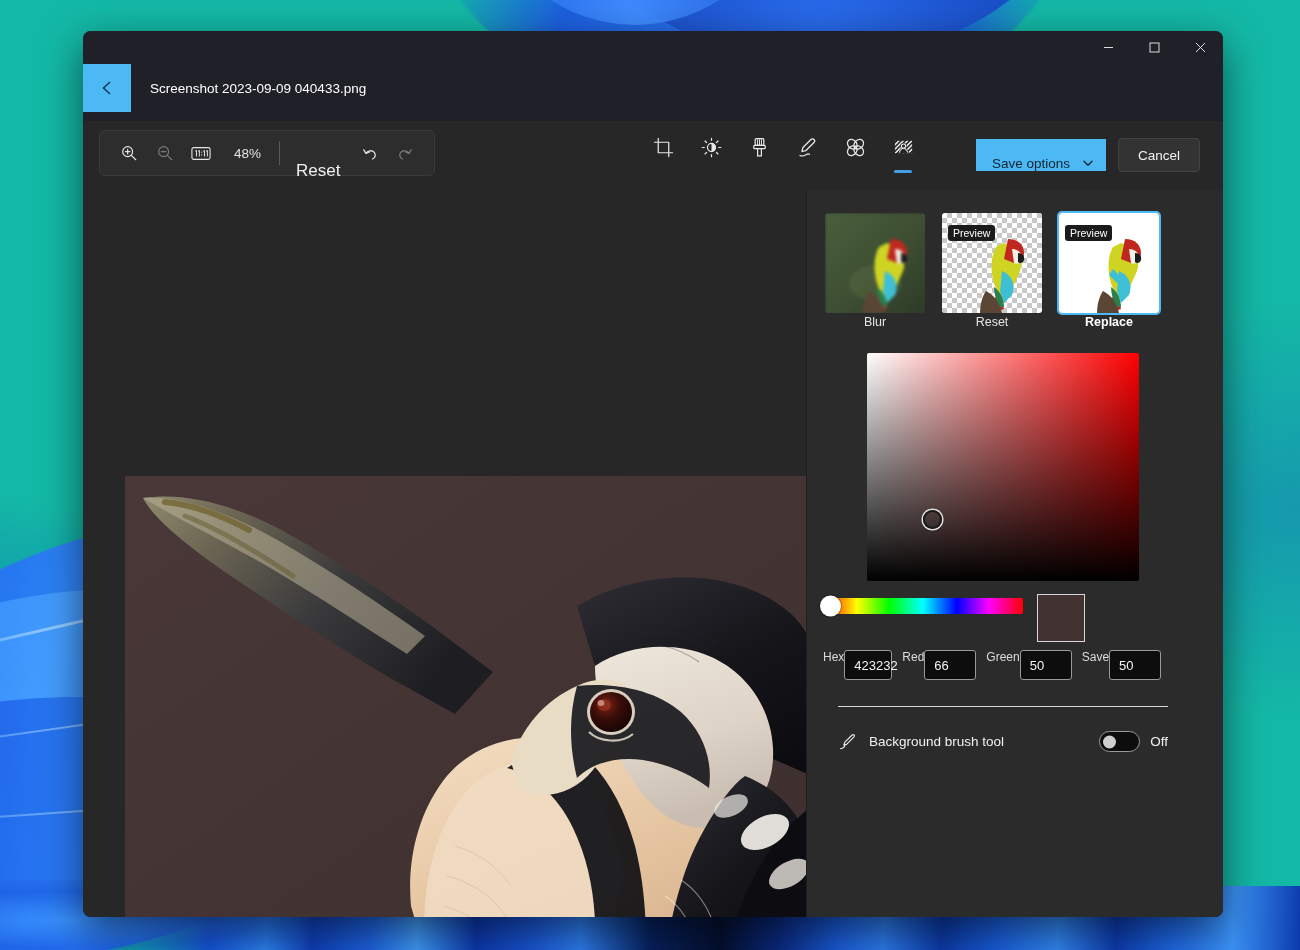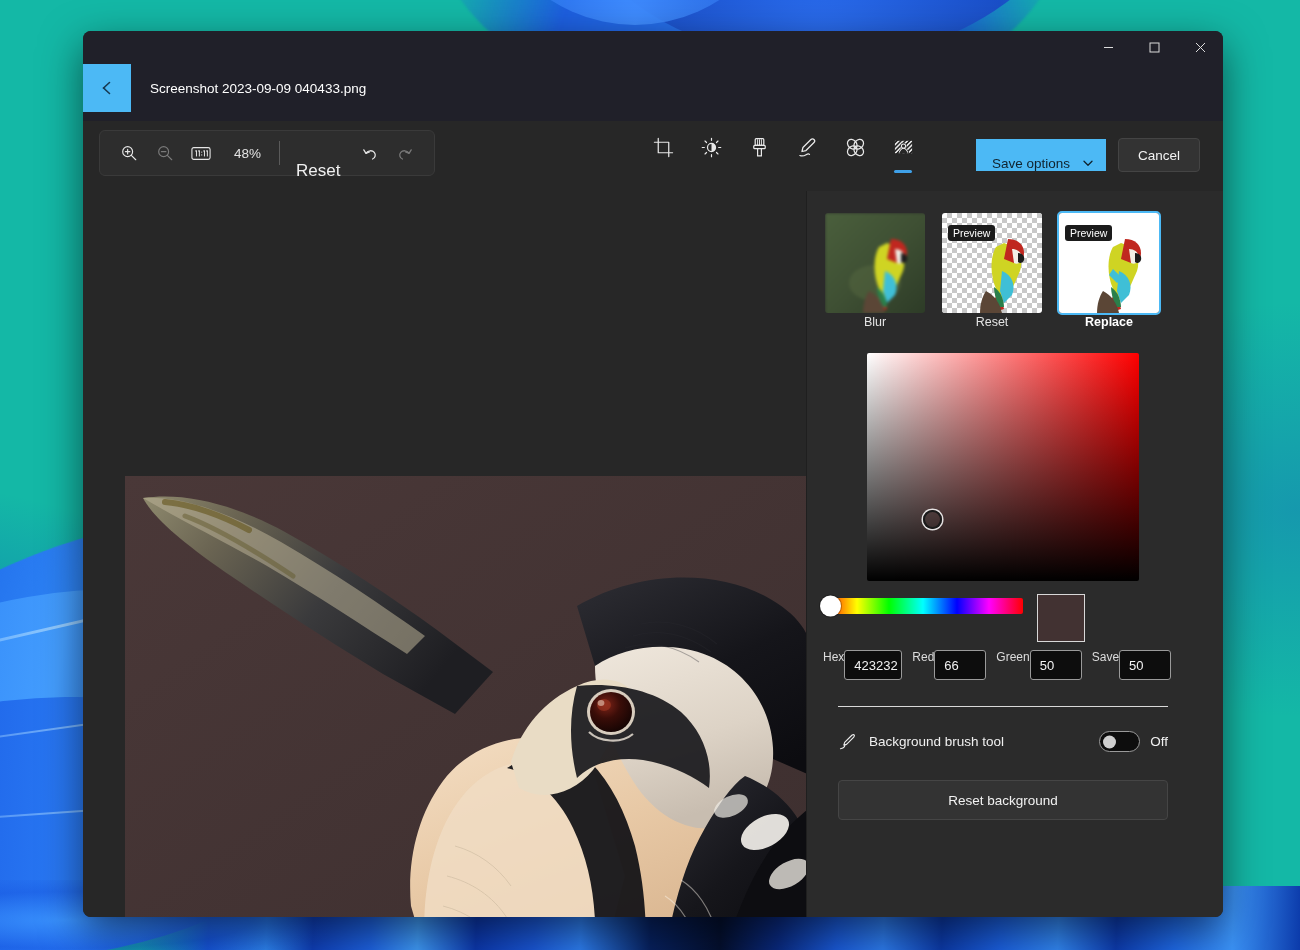--- a/index.html
+++ b/index.html
@@ -408,21 +408,21 @@
   .field-box {
     height: 30px;
     background: #0d0d0d;
     border: 1px solid #9a9a9a;
     border-radius: 3px;
     color: #f2f2f2;
     font-size: 13px;
     display: flex; align-items: center;
     padding: 0 9px;
   }
-  .field-box.hex { width: 58px; text-align: center; }
+  .field-box.hex { width: 48px; text-align: center; }
   .field-box.num { width: 52px; }
 
   
   .divider {
     margin-top: 26px;
     width: 330px;
     height: 1px;
     background: #d9d9d9;
     align-self: center;
   }
@@ -853,20 +853,19 @@
               </svg>
             </span>
             <span class="brush-label">Background brush tool</span>
             <span class="toggle">
               <span class="toggle-knob"></span>
             </span>
             <span class="toggle-state">Off</span>
           </div>
 
           <div class="footer-btns">
-            <div class="resetbg-btn">Reset background</div>
           </div>
 
         </div>
       </div>
     </div>
   </div>
 </div>
 
 </body></html>

